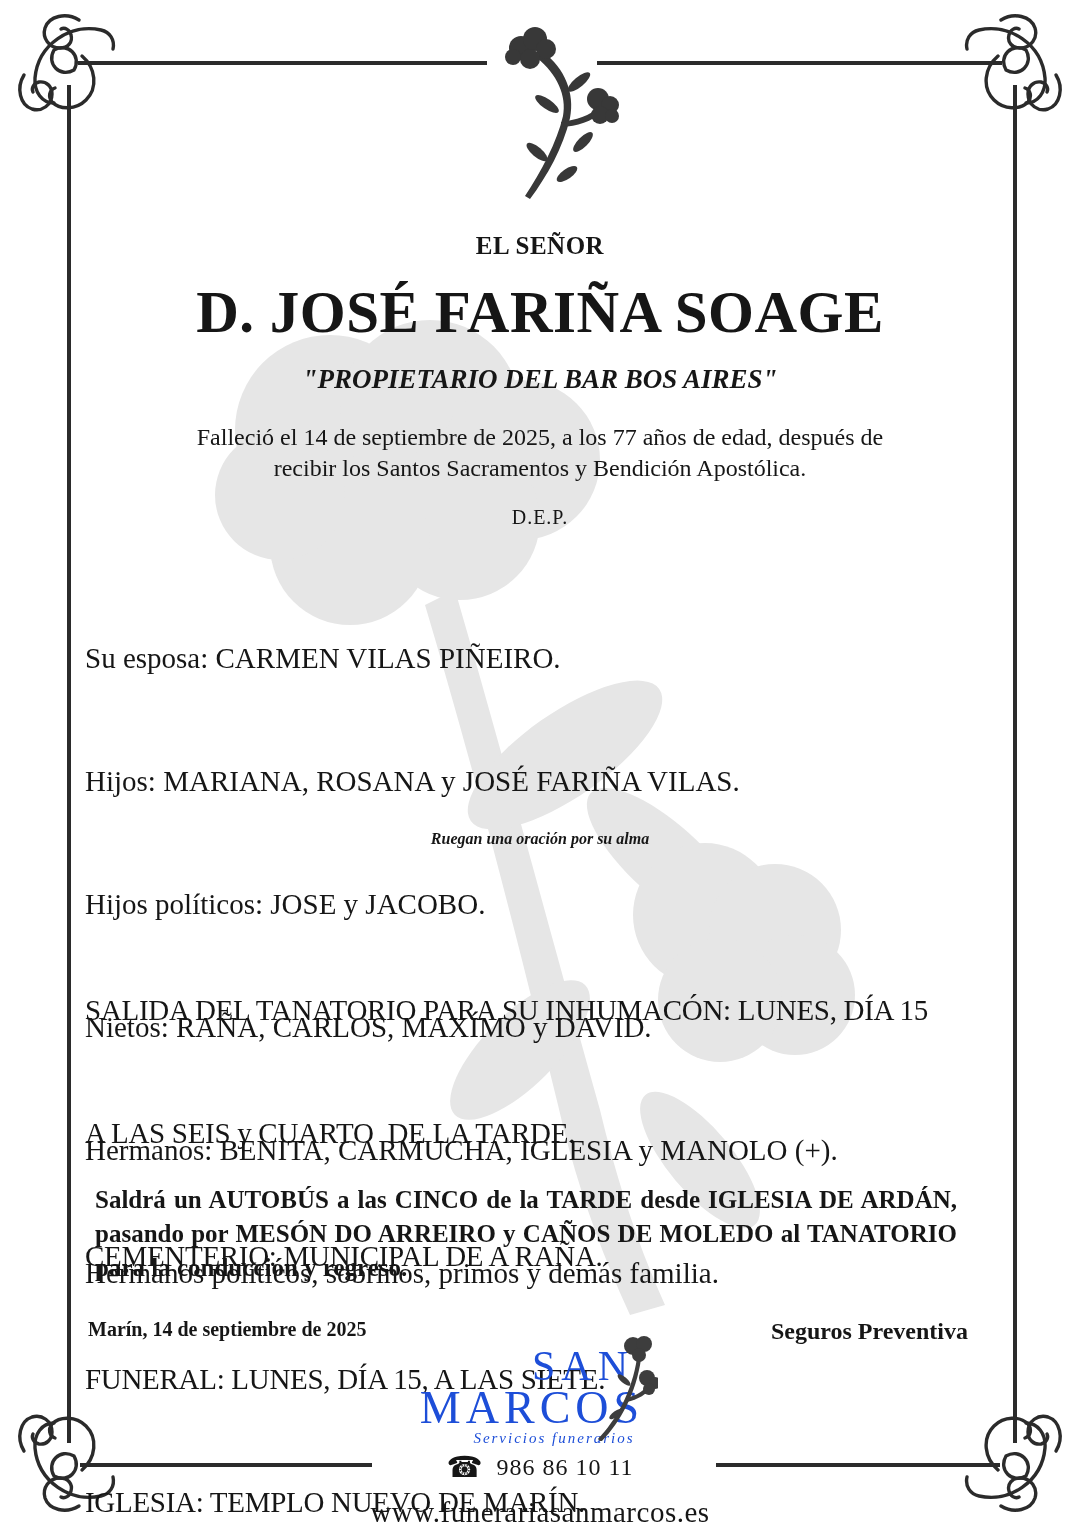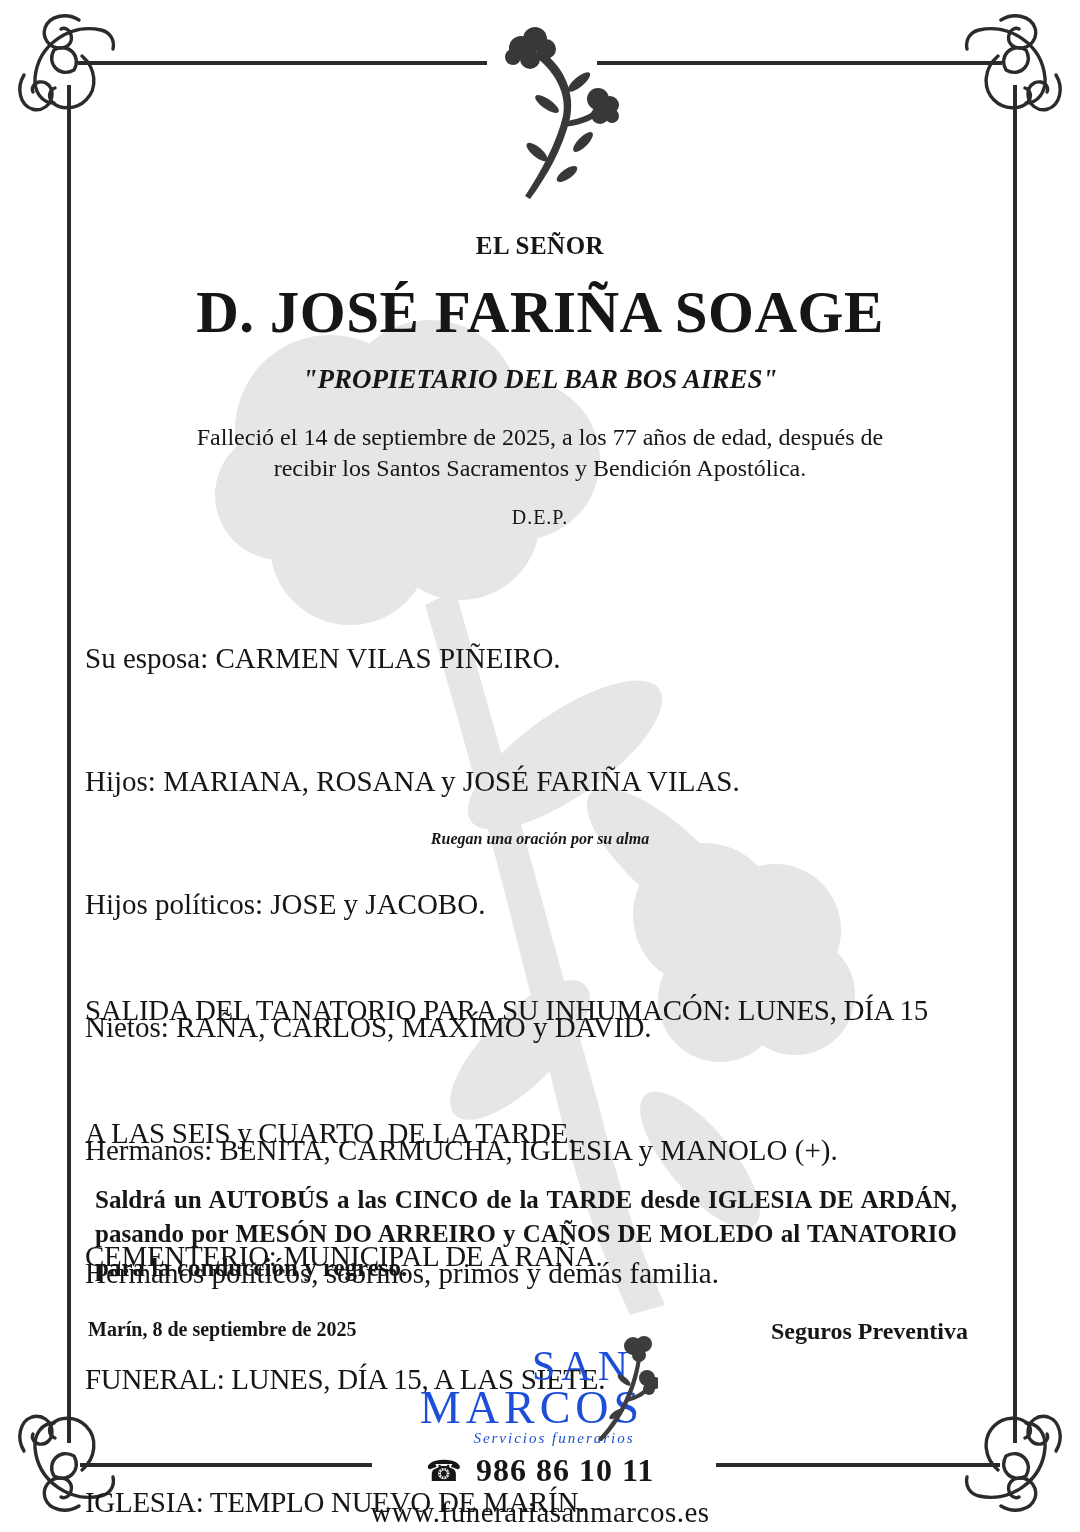--- a/index.html
+++ b/index.html
@@ -40,21 +40,21 @@
   .place-date{left:88px;top:1318px;font-size:20px;font-weight:bold;}
   .insurance{right:148px;top:1318px;font-size:24px;font-weight:bold;}
 
   
   .logo{left:370px;top:1346px;width:340px;text-align:center;color:#1d4ed8;z-index:3;}
   .logo-san{font-size:42px;letter-spacing:6px;transform:translateX(43px);line-height:40px;}
   .logo-marcos{font-size:46px;letter-spacing:5px;transform:translateX(-8px);line-height:44px;}
   .logo-tagline{font-size:15px;font-style:italic;letter-spacing:2px;transform:translateX(14px);line-height:16px;}
   .phone-row{top:1452px;z-index:3;display:flex;justify-content:center;align-items:center;gap:14px;left:0;width:1080px;}
   .phone-icon{font-family:"DejaVu Sans",sans-serif;font-size:29px;line-height:30px;}
-  .phone-number{font-size:32px;letter-spacing:1px;font-weight:bold;}
+  .phone-number{font-size:24px;letter-spacing:1px;}
   .website{top:1496px;font-size:29px;letter-spacing:.5px;}
 </style>
 </head>
 <body>
 
 <div class="page">
 
   <svg id="watermark" class="abs" width="1080" height="1532" viewBox="0 0 1080 1532">
     <g fill="#e6e6e6">
       <circle cx="330" cy="430" r="95"></circle>
@@ -159,21 +159,21 @@
     <div>SALIDA DEL TANATORIO PARA SU INHUMACÓN: LUNES, DÍA 15</div>
     <div>A LAS SEIS y CUARTO  DE LA TARDE.</div>
     <div>CEMENTERIO: MUNICIPAL DE A RAÑA.</div>
     <div>FUNERAL: LUNES, DÍA 15, A LAS SIETE.</div>
     <div>IGLESIA: TEMPLO NUEVO DE MARÍN.</div>
     
   </div>
 
   <div class="abs txt bus">Saldrá un AUTOBÚS a las CINCO de la TARDE desde IGLESIA DE ARDÁN, pasando por MESÓN DO ARREIRO y CAÑOS DE MOLEDO al TANATORIO para la conducción y regreso.</div>
 
-  <div class="abs txt place-date">Marín, 8 de septiembre de 2025</div>
+  <div class="abs txt place-date">Marín, 14 de septiembre de 2025</div>
   <div class="abs txt insurance">Seguros Preventiva</div>
 
   <div class="abs logo">
     <div class="logo-san">SAN</div>
     <div class="logo-marcos">MARCOS</div>
     <div class="logo-tagline">Servicios funerarios</div>
   </div>
   <svg id="logo-sprig" class="abs" style="left:588px;top:1336px;" width="70" height="105" viewBox="0 0 70 105">
     <g fill="#3d3d3d">
       <path d="M10,103 C28,84 44,56 49,22 L53,23 C48,58 32,87 13,106 Z"></path>

